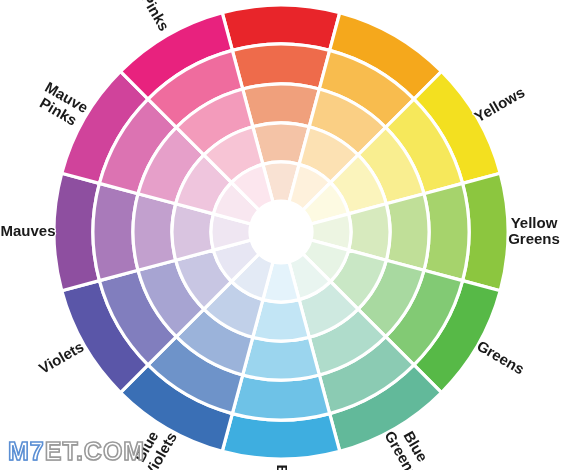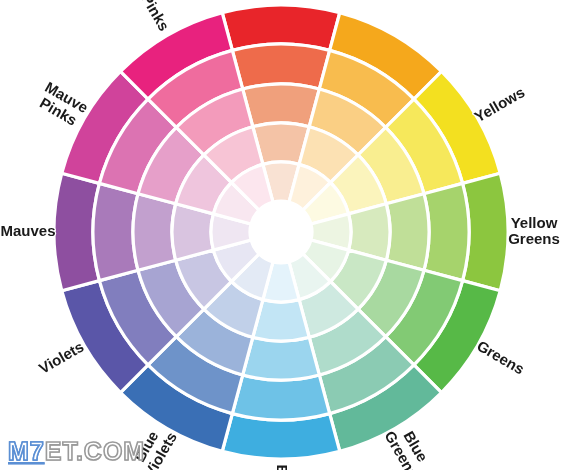--- a/index.html
+++ b/index.html
@@ -39,21 +39,20 @@
     font-size:25px;
     letter-spacing:1px;
     line-height:1;
     white-space:nowrap;
     user-select:none;
   }
   #watermark .wm-blue{
     color:#ffffff;
     -webkit-text-stroke:1.6px #5b8fd4;
     text-shadow:0 1px 0 #9dbce6;
-    text-decoration:underline;
   }
   #watermark .wm-gray{
     color:#ffffff;
     -webkit-text-stroke:1.6px #9a9a9a;
     text-shadow:0 1px 0 #c9c9c9;
     margin-top:6px;
   }
 </style>
 </head>
 <body>

